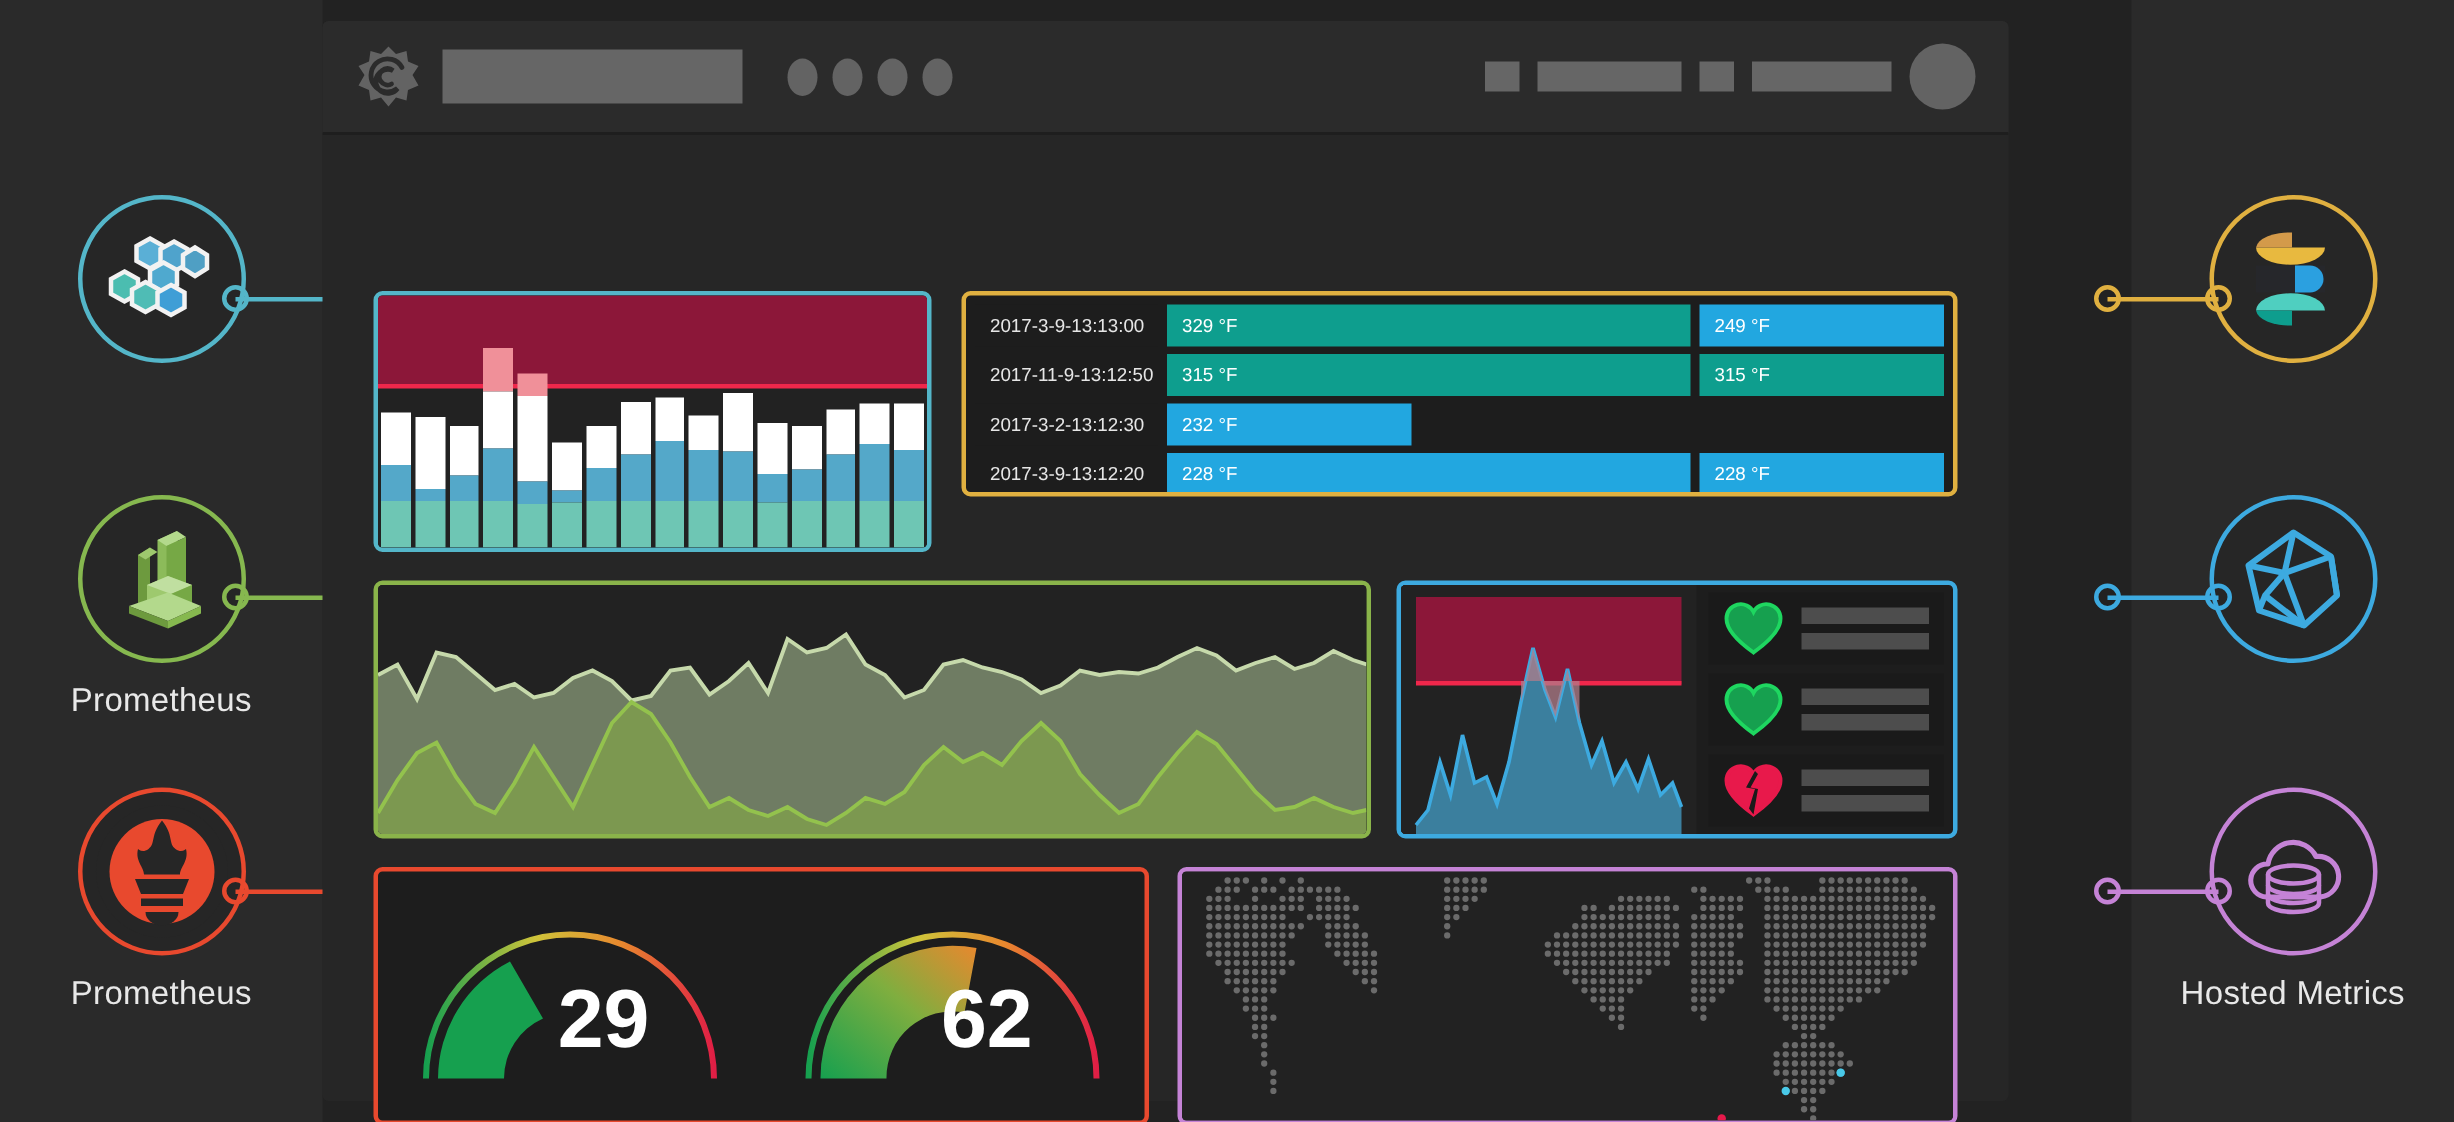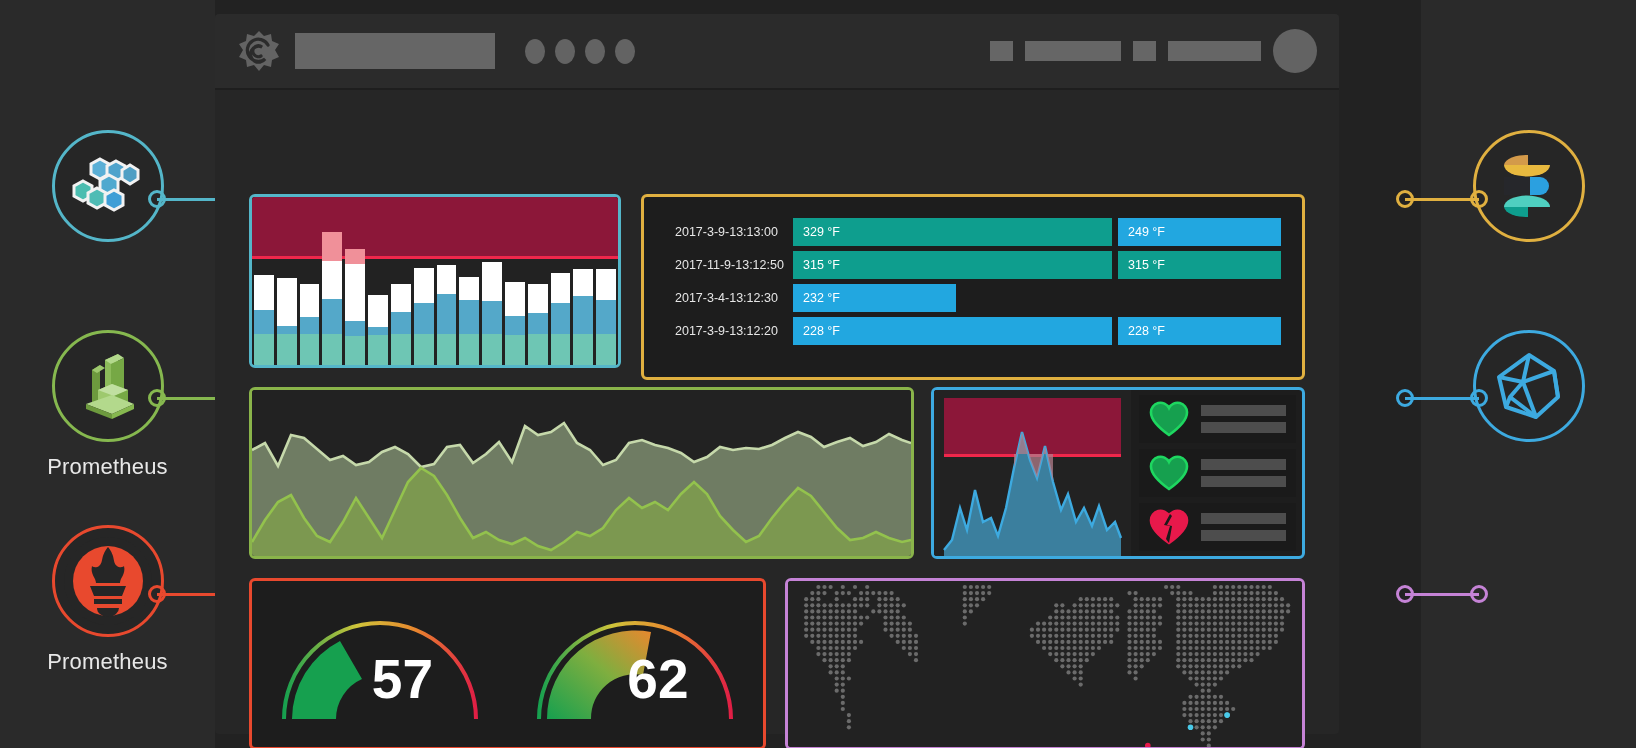--- a/index.html
+++ b/index.html
@@ -68,21 +68,21 @@
   
   #p-bars { left: 34px; top: 104px; width: 372px; height: 174px; }
   .barchart { position: relative; width: 100%; height: 100%; background: #222; }
   .threshold-band { position: absolute; left: 0; right: 0; top: 0; height: 60px; background: #8c1739; }
   .threshold-line { position: absolute; left: 0; right: 0; top: 59px; height: 3px; background: #f0274b; }
   .bars { position: absolute; left: 0; right: 0; bottom: 0; top: 0; display: flex; align-items: flex-end; gap: 3px; padding: 0 2px; }
   .bar { flex: 1; display: flex; flex-direction: column; justify-content: flex-end; }
   .bar .seg { width: 100%; }
 
   
-  #p-table { left: 426px; top: 104px; width: 664px; height: 186px; border-color: #e0b040; padding: 21px; }
+  #p-table { left: 426px; top: 104px; width: 664px; height: 137px; border-color: #e0b040; padding: 6px; }
   .trow { display: flex; gap: 6px; height: 28px; margin-bottom: 5px; }
   .trow:last-child { margin-bottom: 0; }
   .tcell { display: flex; align-items: center; padding: 0 10px; font-size: 12.5px; color: #fff; white-space: nowrap; }
   .tcell.ts { width: 122px; background: #1d1d1d; color: #e6e6e6; }
   .tcell.mid { flex: 1; }
   .tcell.right { width: 163px; }
 
   
   #p-area { left: 34px; top: 297px; width: 665px; height: 172px; border-color: #8ab44a; }
   
@@ -183,20 +183,34 @@
           <polyline points="31,33 44,68"></polyline>
           <polyline points="31,33 62,22"></polyline>
           <polyline points="31,33 18,48 14,58"></polyline>
           <polyline points="18,48 44,68"></polyline>
           <polyline points="62,22 66,48"></polyline>
         </g>
       </svg>
     </div>
   </div>
 
+  <div class="node" style="right:0; top:525px;">
+    <div class="ring" style="border-color:#c583d6;">
+      <svg width="80" height="66" viewBox="0 0 80 66">
+        <path d="M22 50 A11 11 0 0 1 23 28 A17 17 0 0 1 55 23 A12 12 0 0 1 58 50 Z" fill="none" stroke="#c583d6" stroke-width="3.4" stroke-linejoin="round"></path>
+        <g fill="none" stroke="#c583d6" stroke-width="3">
+          <ellipse cx="40" cy="35" rx="17" ry="6"></ellipse>
+          <path d="M23 35 L23 54 A17 6 0 0 0 57 54 L57 35"></path>
+          <path d="M23 42 A17 6 0 0 0 57 42"></path>
+          <path d="M23 48 A17 6 0 0 0 57 48"></path>
+        </g>
+      </svg>
+    </div>
+    <div class="lbl">Hosted Metrics</div>
+  </div>
 
   <div class="conn" style="left:148px; top:190px; color:#54b6c9;">
     <span class="dot a"></span>
     <span class="bar" style="background:#54b6c9;"></span>
     <span class="dot b"></span>
   </div>
   <div class="conn" style="left:148px; top:389px; color:#86b84f;">
     <span class="dot a"></span>
     <span class="bar" style="background:#86b84f;"></span>
     <span class="dot b"></span>
@@ -344,21 +358,21 @@
               <div class="tcell ts">2017-3-9-13:13:00</div>
               <div class="tcell mid" style="background: rgb(14, 158, 142);">329 °F</div>
               <div class="tcell right" style="background: rgb(34, 167, 224);">249 °F</div>
             </div>
             <div class="trow">
               <div class="tcell ts">2017-11-9-13:12:50</div>
               <div class="tcell mid" style="background: rgb(14, 158, 142);">315 °F</div>
               <div class="tcell right" style="background: rgb(14, 158, 142);">315 °F</div>
             </div>
             <div class="trow">
-              <div class="tcell ts">2017-3-4-13:12:30</div>
+              <div class="tcell ts">2017-3-2-13:12:30</div>
               <div class="tcell right" style="background: rgb(34, 167, 224);">232 °F</div>
             </div>
             <div class="trow">
               <div class="tcell ts">2017-3-9-13:12:20</div>
               <div class="tcell mid" style="background: rgb(34, 167, 224);">228 °F</div>
               <div class="tcell right" style="background: rgb(34, 167, 224);">228 °F</div>
             </div>
           </div>
       </div>
 
@@ -426,21 +440,21 @@
               <linearGradient id="trackgrad" x1="0" y1="0" x2="1" y2="0">
                 <stop offset="0%" stop-color="#16a04f"></stop>
                 <stop offset="38%" stop-color="#cfc43a"></stop>
                 <stop offset="68%" stop-color="#e8882e"></stop>
                 <stop offset="100%" stop-color="#e01e45"></stop>
               </linearGradient>
             </defs>
             <path d="M14,120 A96,96 0 0 1 206,120" fill="none" stroke="url(#trackgrad)" stroke-width="4"></path>
             <path d="M22,120 A88,88 0 0 1 70,42 L92,80 A44,44 0 0 0 66,120 Z" fill="#16a04f"></path>
           </svg>
-          <span class="val">57</span>
+          <span class="val">29</span>
         </div>
         <div class="gauge">
           <svg width="220" height="130" viewBox="0 0 220 130">
             <defs>
               <linearGradient id="fillgrad" x1="0" y1="1" x2="1" y2="0">
                 <stop offset="0%" stop-color="#16a04f"></stop>
                 <stop offset="55%" stop-color="#7fae3f"></stop>
                 <stop offset="100%" stop-color="#e8882e"></stop>
               </linearGradient>
             </defs>

